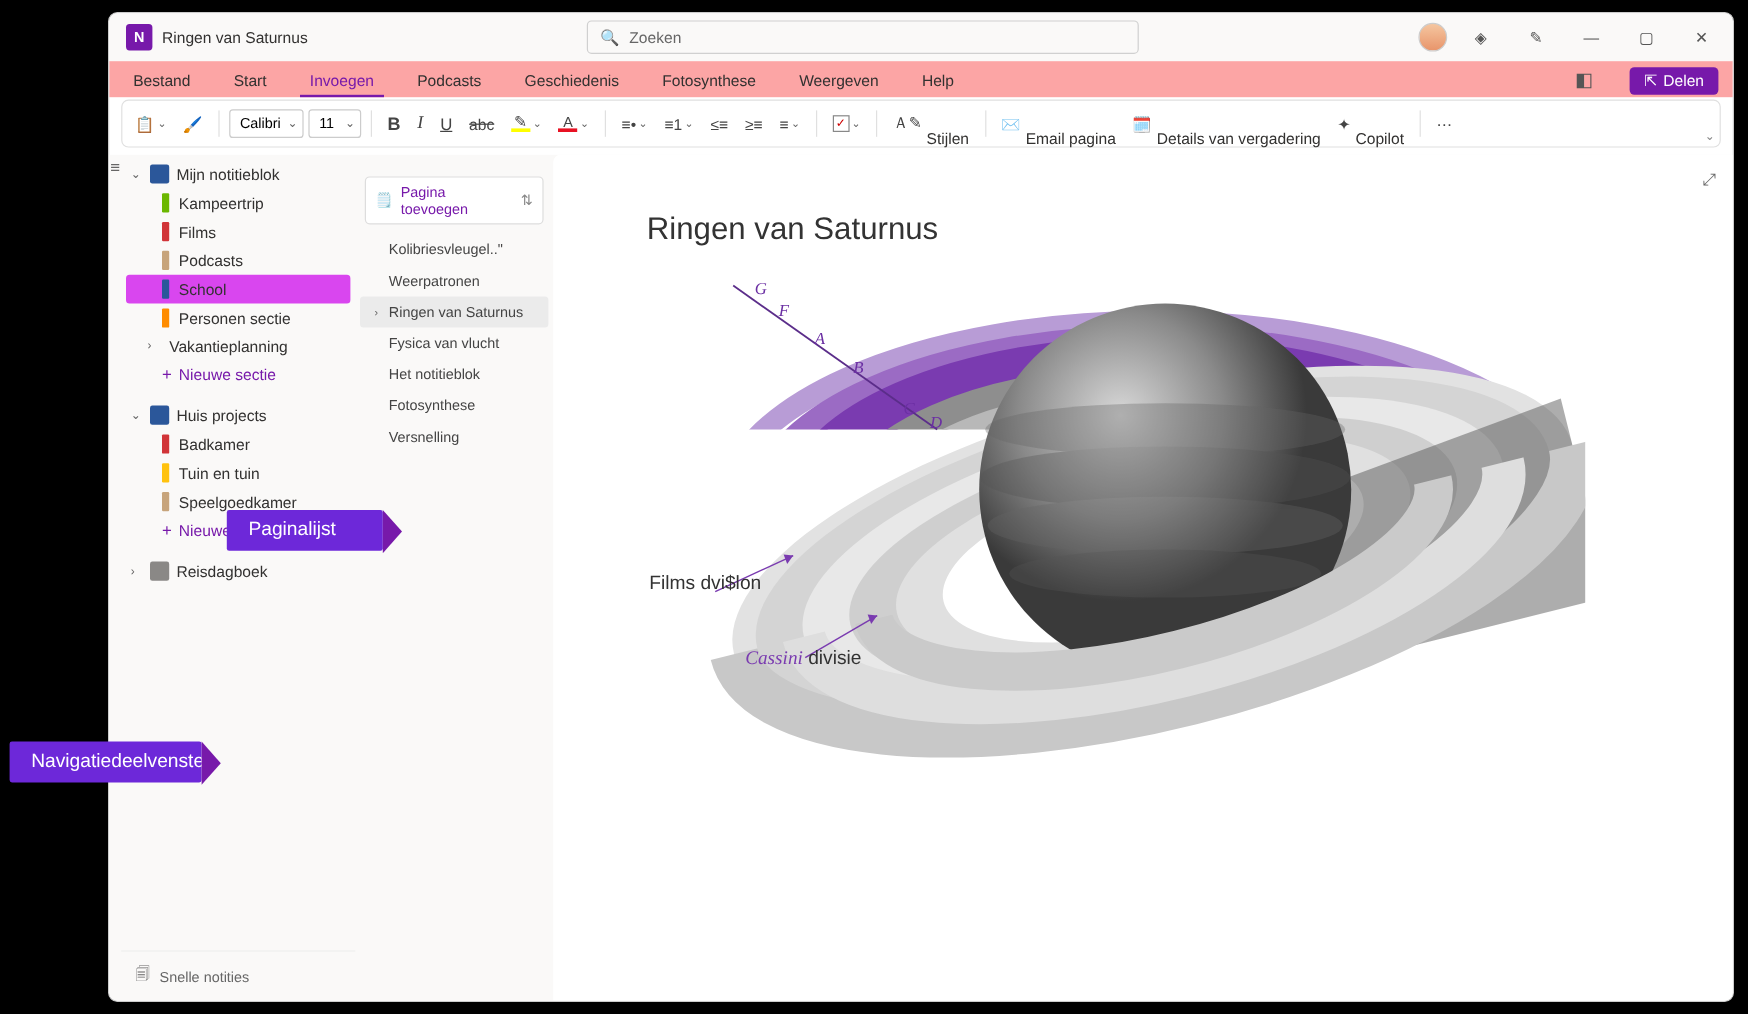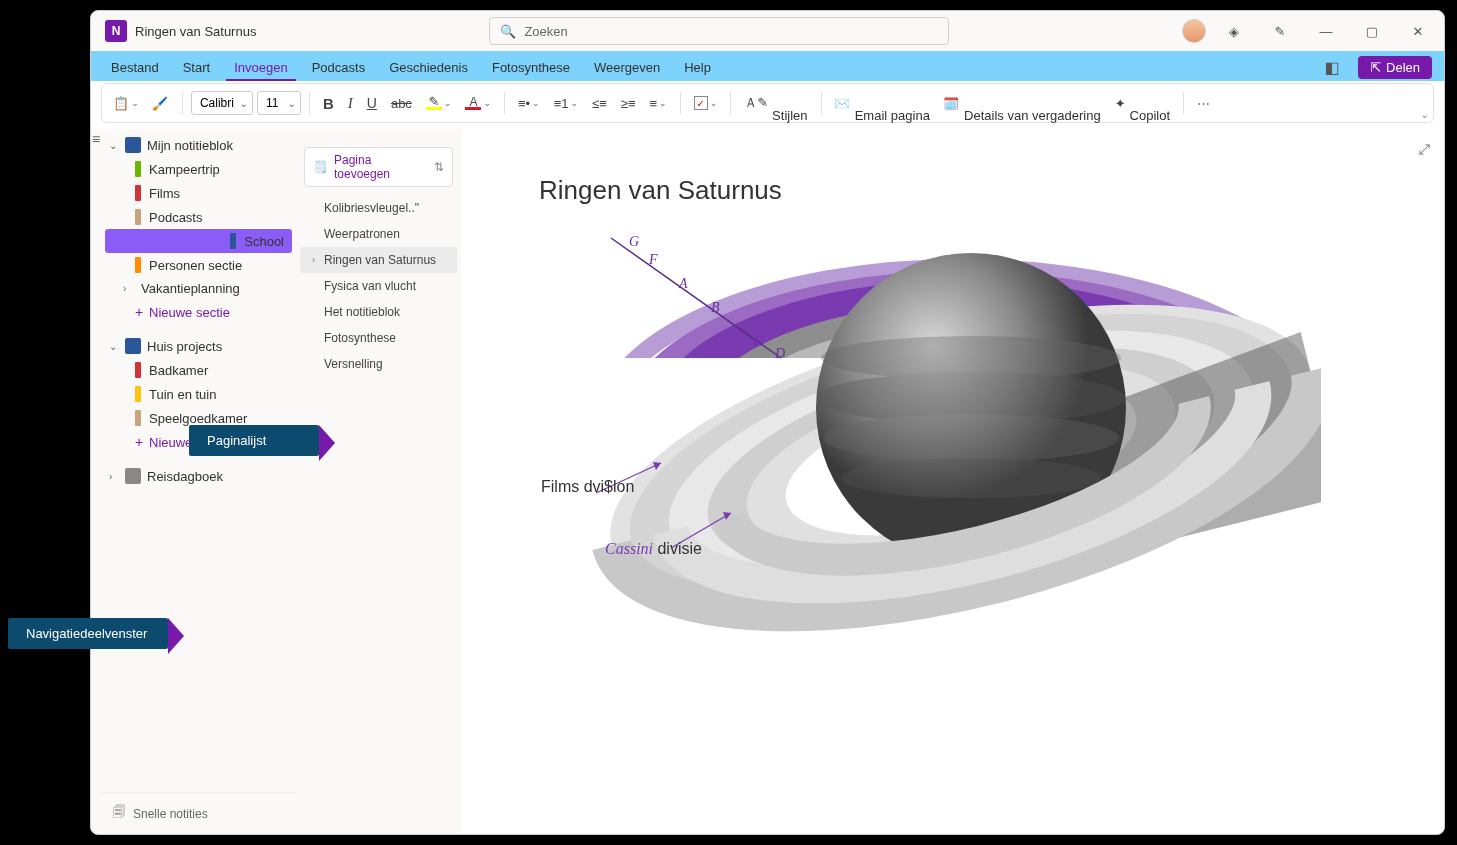--- a/index.html
+++ b/index.html
@@ -10,21 +10,21 @@
 .title-bar { height: 40px; display: flex; align-items: center; padding: 0 4px; background: #faf9f8; }
 .app-icon { width: 22px; height: 22px; background: #7719aa; border-radius: 3px; margin: 0 8px 0 10px; display: flex; align-items: center; justify-content: center; color: #fff; font-size: 12px; font-weight: 700; }
 .title-text { font-size: 13px; color: #323130; }
 .search-wrap { flex: 1; display: flex; justify-content: center; }
 .search-box { width: 460px; height: 28px; border: 1px solid #d0d0d0; border-radius: 4px; display: flex; align-items: center; padding: 0 10px; color: #666; font-size: 13px; gap: 8px; }
 .win-controls { display: flex; align-items: center; gap: 10px; padding-right: 4px; }
 .avatar { width: 24px; height: 24px; border-radius: 50%; background: linear-gradient(180deg, #f5c6a0 0%, #e8956b 100%); border: 1px solid #ccc; }
 .win-btn { width: 36px; height: 32px; display: flex; align-items: center; justify-content: center; color: #555; font-size: 13px; cursor: pointer; }
 
 
-.ribbon-tabs { height: 30px; display: flex; align-items: flex-end; padding: 0 12px; background: #7dd3fc; gap: 8px; }
+.ribbon-tabs { height: 30px; display: flex; align-items: flex-end; padding: 0 12px; background: #fca5a5; gap: 20px; }
 .tab { padding: 4px 8px; font-size: 13px; color: #323130; cursor: pointer; border-bottom: 2px solid transparent; }
 .tab.active { border-bottom: 2px solid #7719aa; color: #7719aa; font-weight: 500; }
 .ribbon-tabs .spacer { flex: 1; }
 .share-btn { background: #7719aa; color: #fff; padding: 4px 12px; border-radius: 4px; font-size: 13px; display: flex; align-items: center; gap: 5px; margin-bottom: 2px; }
 .dock-icon { width: 28px; height: 28px; display: flex; align-items: center; justify-content: center; color: #555; margin-right: 4px; }
 
 
 .toolbar { height: 40px; border: 1px solid #e0e0e0; border-radius: 6px; margin: 2px 10px 6px 10px; display: flex; align-items: center; padding: 0 6px; background: #fff; gap: 4px; position: relative; }
 .tool-btn { padding: 4px 5px; display: flex; align-items: center; gap: 2px; color: #444; font-size: 13px; border-radius: 3px; cursor: pointer; }
 .tool-sep { width: 1px; height: 22px; background: #e0e0e0; margin: 0 4px; }
@@ -45,21 +45,21 @@
 .main-area { flex: 1; display: flex; background: #faf9f8; overflow: hidden; }
 .nav-toggle-col { width: 10px; display:flex; align-items:flex-start; justify-content:center; padding-top:2px;}
 .nav-pane { width: 195px; display: flex; flex-direction: column; font-size: 13px; color: #323130; padding-top: 4px; position:relative; }
 .nb-group { margin-bottom: 10px; }
 .nb-head { display: flex; align-items: center; padding: 4px 8px; gap: 6px; cursor: pointer; }
 .nb-chevron { font-size: 10px; color: #666; width: 10px; }
 .nb-icon { width: 16px; height: 16px; border-radius: 2px; display:flex; align-items:center; justify-content:center; }
 .nb-icon.blue { background: #2b579a; }
 .nb-icon.gray { background: #8a8886; }
 .section-item { display: flex; align-items: center; padding: 4px 8px 4px 30px; gap: 8px; cursor: pointer; border-radius: 3px; margin: 0 4px;}
-.section-item.selected { background: #8b5cf6; justify-content: flex-end; }
+.section-item.selected { background: #d946ef; }
 .sec-tab { width: 6px; height: 16px; border-radius: 1px; }
 .new-section { color: #7719aa; }
 .plus-i { color: #7719aa; font-size: 14px; width:6px; }
 .quick-notes { margin-top: auto; padding: 10px 12px; display: flex; align-items: center; gap: 8px; font-size: 12px; color: #666; border-top: 1px solid #eee;}
 
 
 .page-list { width: 165px; background: #faf9f8; display: flex; flex-direction: column; font-size: 12px; padding-top: 4px; }
 .search-nb-row { display:flex; justify-content:flex-end; padding-right:10px; position: absolute; top: 124px; right: 12px;}
 .search-nb { border:1px solid #ccc; border-radius:4px; padding:2px 20px 2px 24px; font-size:12px; color:#666; width:160px; position:relative; display:flex; align-items:center; height:24px;}
 .search-nb::before{content:"🔍"; position:absolute; left:5px; font-size:11px;}
@@ -75,21 +75,21 @@
 .expand-ic { position:absolute; top:12px; right:14px; color:#666; font-size:14px;}
 .page-title { font-size: 26px; color: #333; margin: 18px 0 4px 38px; }
 .page-date { font-size: 12px; color: #666; margin-left: 38px; }
 .saturn-wrap { margin: 22px 0 0 40px; position: relative; width: 780px; height: 440px; }
 .saturn-svg { width: 100%; height: 100%; }
 .ring-label { position: absolute; font-size: 14px; color: #6b2fa3; font-style: italic; font-family: cursive; }
 .anno-text { position:absolute; font-size:16px; color:#333; }
 .cassini { font-family: cursive; font-style: italic; color:#7a3bb0;}
 
 
-.callout { position: absolute; background: #0c4a6e; color: #fff; font-size: 13px; padding: 8px 18px; border-radius: 2px; display:flex; align-items:center;}
+.callout { position: absolute; background: #6d28d9; color: #fff; font-size: 16px; padding: 8px 18px; border-radius: 2px; display:flex; align-items:center;}
 .callout::after { content: ""; position: absolute; right: -16px; top: 0; border-left: 16px solid #7719aa; border-top: 18px solid transparent; border-bottom: 18px solid transparent; height:0;}
 .callout.nav-c { left: 8px; top: 618px; width: 160px; }
 .callout.page-c { left: 189px; top: 425px; width: 130px; }
 </style>
 </head>
 <body>
 
 <div class="app-window">
 
   <div class="title-bar">
@@ -369,21 +369,21 @@
           <polygon points="190,285 182,284 185,292" fill="#7a3bb0"></polygon>
         </svg>
         <span class="ring-label" style="left:88px;top:6px">G</span>
         <span class="ring-label" style="left:108px;top:24px">F</span>
         <span class="ring-label" style="left:138px;top:48px">A</span>
         <span class="ring-label" style="left:170px;top:72px">B</span>
         <span class="ring-label" style="left:212px;top:106px">C</span>
         <span class="ring-label" style="left:234px;top:118px">D</span>
 
         <span class="anno-text" style="left:0px;top:250px">Films dvi$lon</span>
-        <span class="anno-text" style="left:64px;top:312px">
+        <span class="anno-text" style="left:80px;top:312px">
           <span class="cassini">Cassini</span>
           <span>divisie</span>
         </span>
       </div>
     </div>
   </div>
 </div>
 
 <div class="callout nav-c">Navigatiedeelvenster</div>
 <div class="callout page-c">Paginalijst</div>

